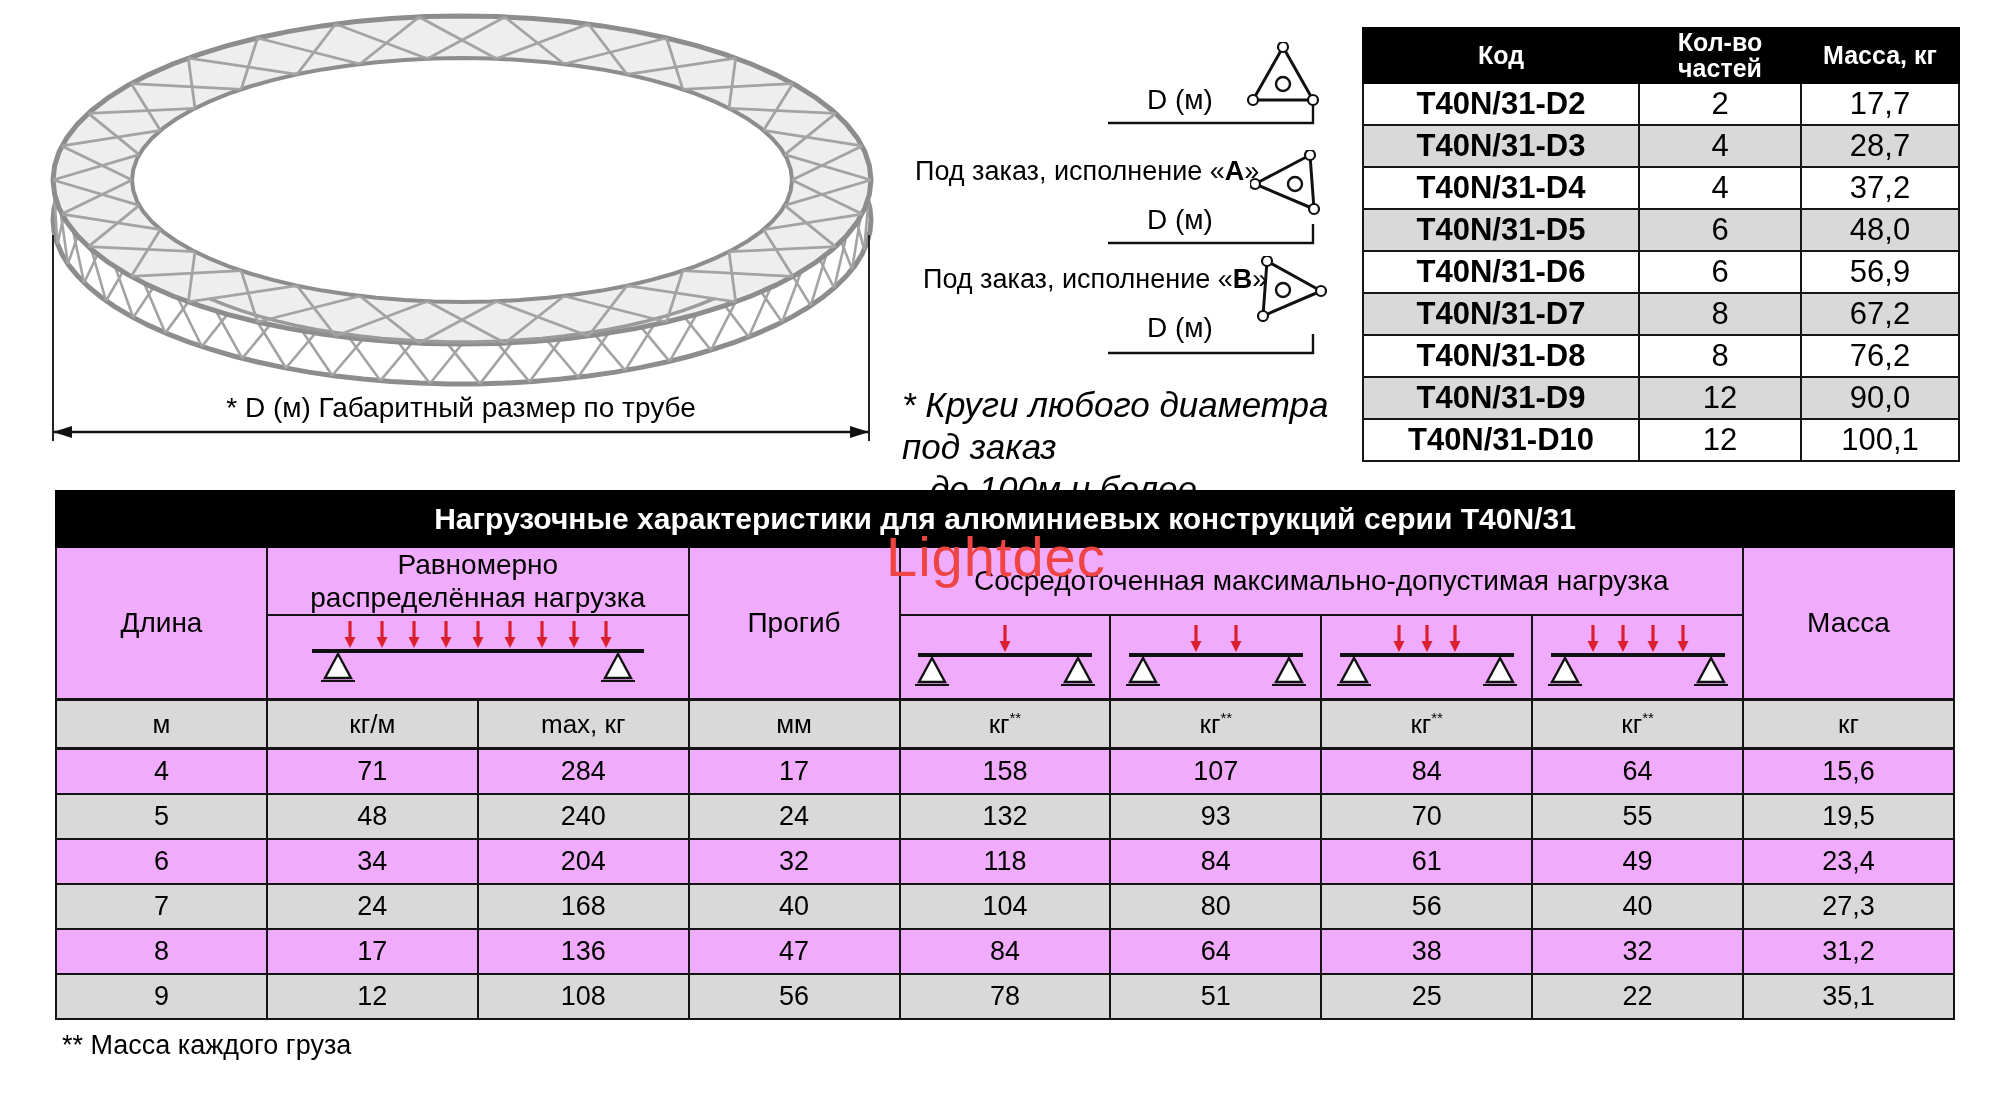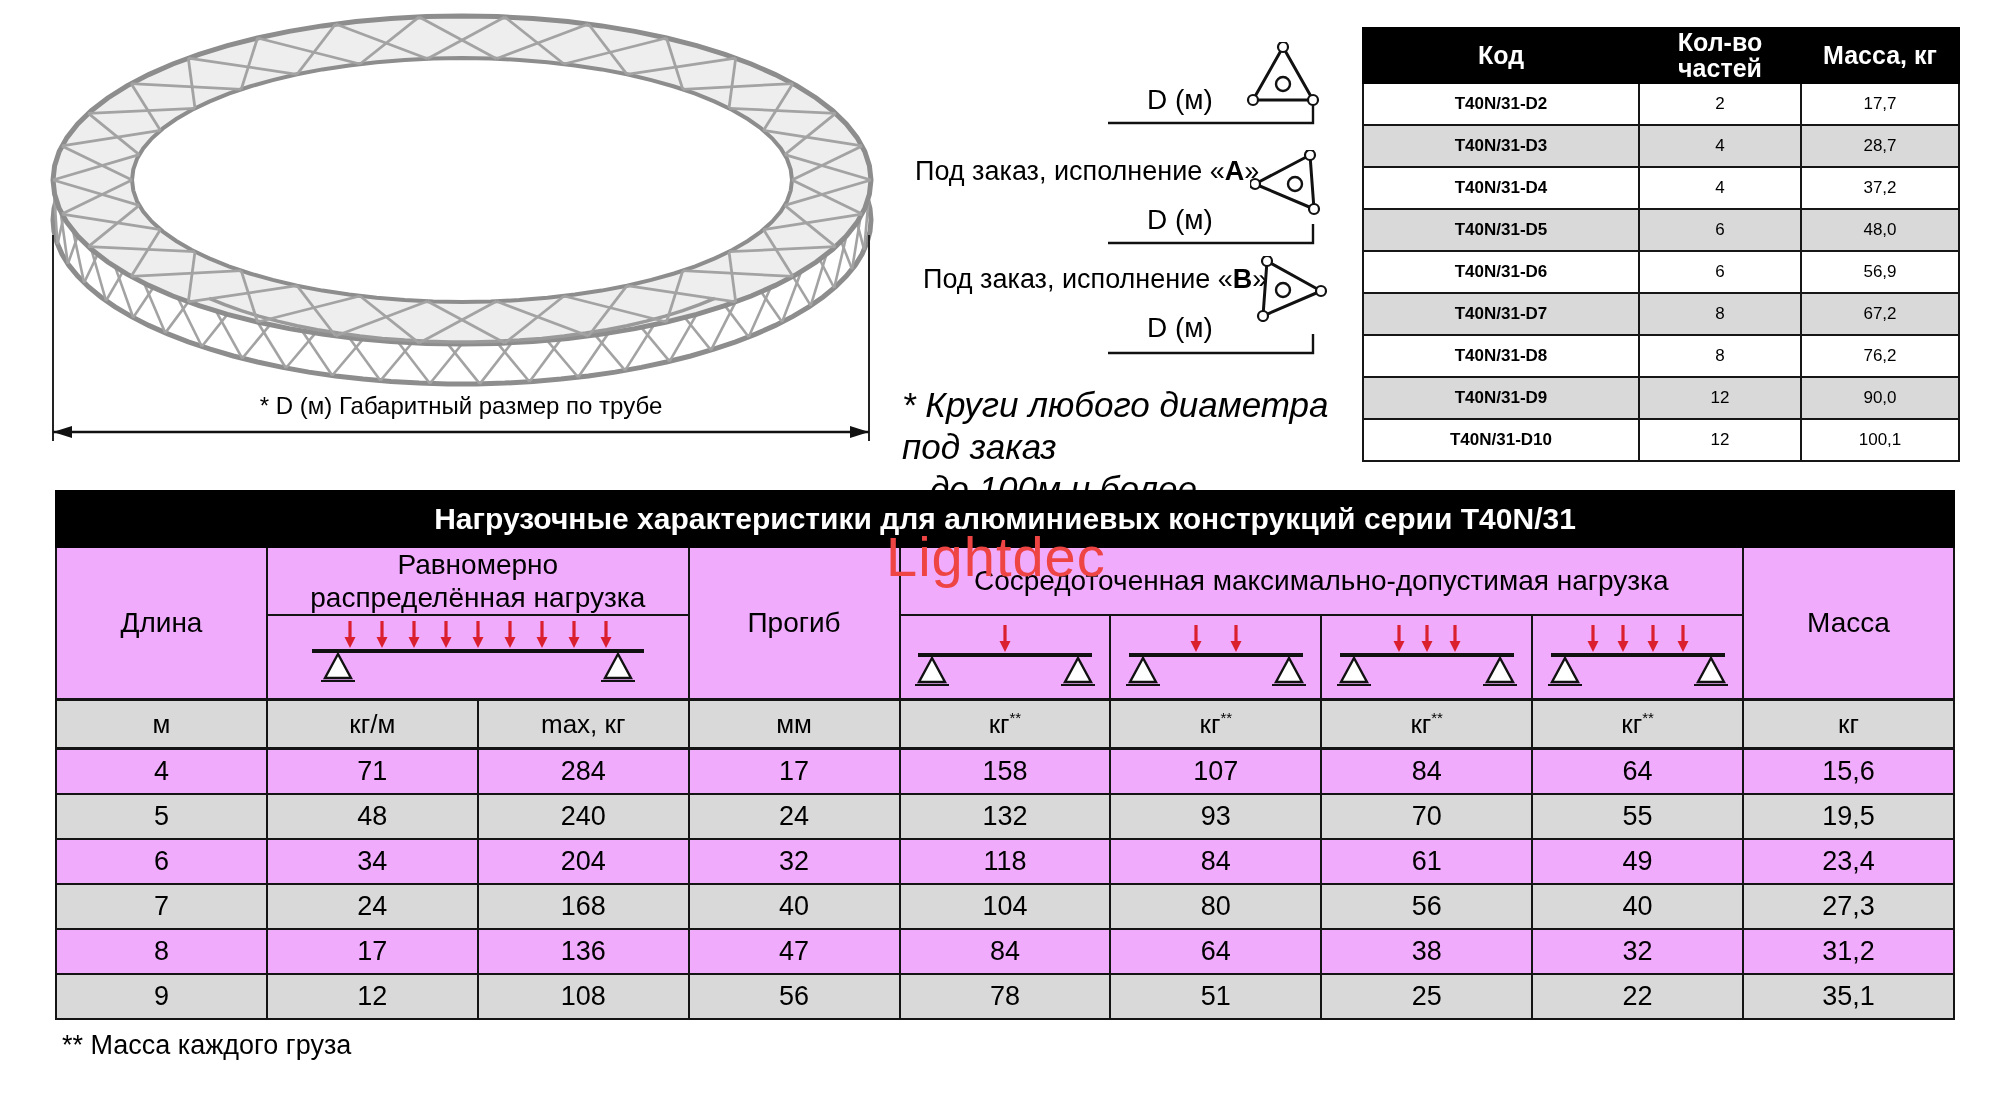--- a/index.html
+++ b/index.html
@@ -3,35 +3,35 @@
 <meta charset="utf-8">
 <style>
   html,body{margin:0;padding:0;background:#fff;}
   .canvas{position:relative;width:2000px;height:1097px;background:#fff;overflow:hidden;
           font-family:"Liberation Sans",sans-serif;color:#000;}
   .abs{position:absolute;}
 
   
   #ring-illustration{left:36px;top:4px;width:848px;height:392px;}
   #dim-assembly{left:50px;top:235px;width:822px;height:210px;}
-  #ring-caption{left:50px;top:392px;width:822px;text-align:center;font-size:24px;}
+  #ring-caption{left:50px;top:392px;width:822px;text-align:center;font-size:28px;}
 
   
   .variant-label{font-size:27px;white-space:nowrap;}
   .variant-dim{font-size:28px;width:120px;text-align:center;}
   .tri-icon{width:74px;height:66px;}
   .underline-svg{width:210px;height:30px;}
   #order-note{left:902px;top:384px;width:480px;font-size:35px;font-style:italic;line-height:1.2;}
   #order-note .l2{padding-left:28px;}
 
   
   #parts-table{left:1362px;top:27px;width:596px;border-collapse:collapse;table-layout:fixed;position:absolute;}
   #parts-table th{background:#000;color:#fff;font-weight:bold;font-size:25px;height:52px;
                   border:2px solid #000;line-height:1.05;padding:0;}
-  #parts-table td{border:2px solid #161616;text-align:center;font-size:17px;height:40px;padding:0;}
+  #parts-table td{border:2px solid #161616;text-align:center;font-size:31px;height:40px;padding:0;}
   #parts-table td.code{font-weight:bold;}
   #parts-table tr.alt td{background:#d9d9d9;}
 
   
   #load-table{left:55px;top:490px;width:1900px;border-collapse:collapse;table-layout:fixed;position:absolute;background:#f0abfc;}
   #load-table th,#load-table td{border:2px solid #141414;text-align:center;vertical-align:middle;padding:0;font-weight:normal;}
   #load-table .title{background:#000;color:#fff;font-weight:bold;font-size:30px;height:54px;border:2px solid #000;}
   #load-table tr.h1 th{font-size:28px;}
   #load-table tr.h1 .span2{height:82px;}
   #load-table .pre{white-space:pre-line;line-height:1.18;}

